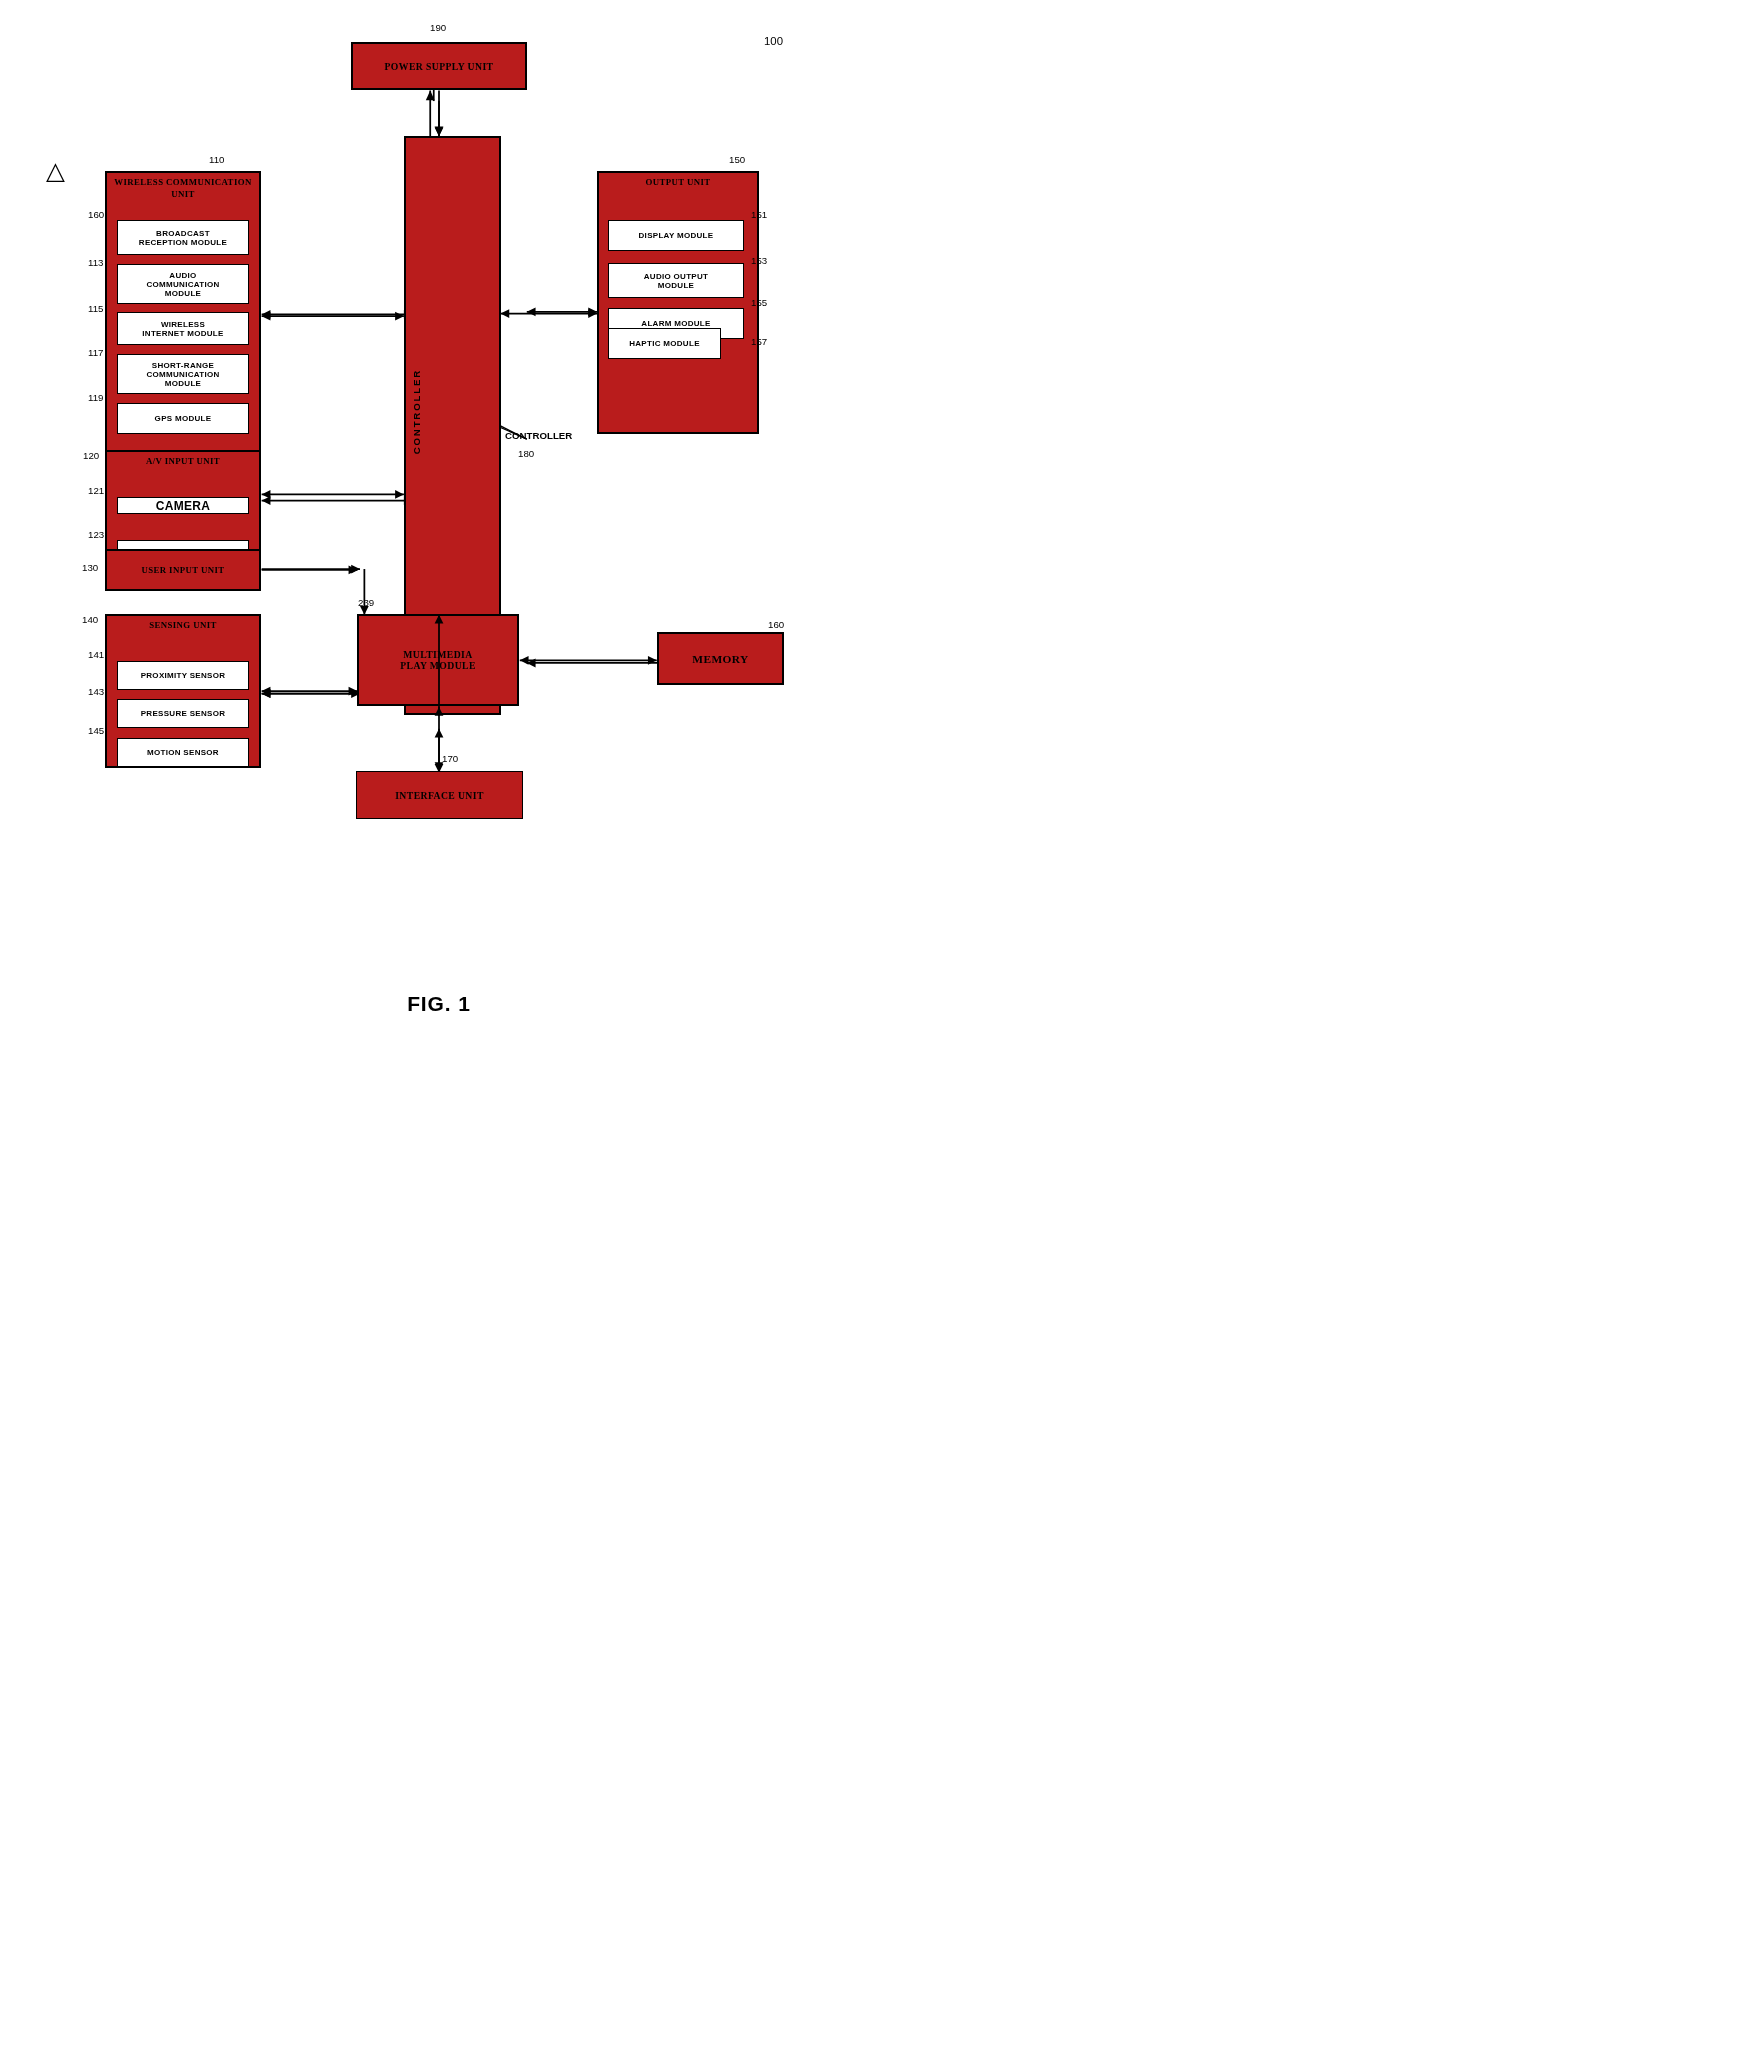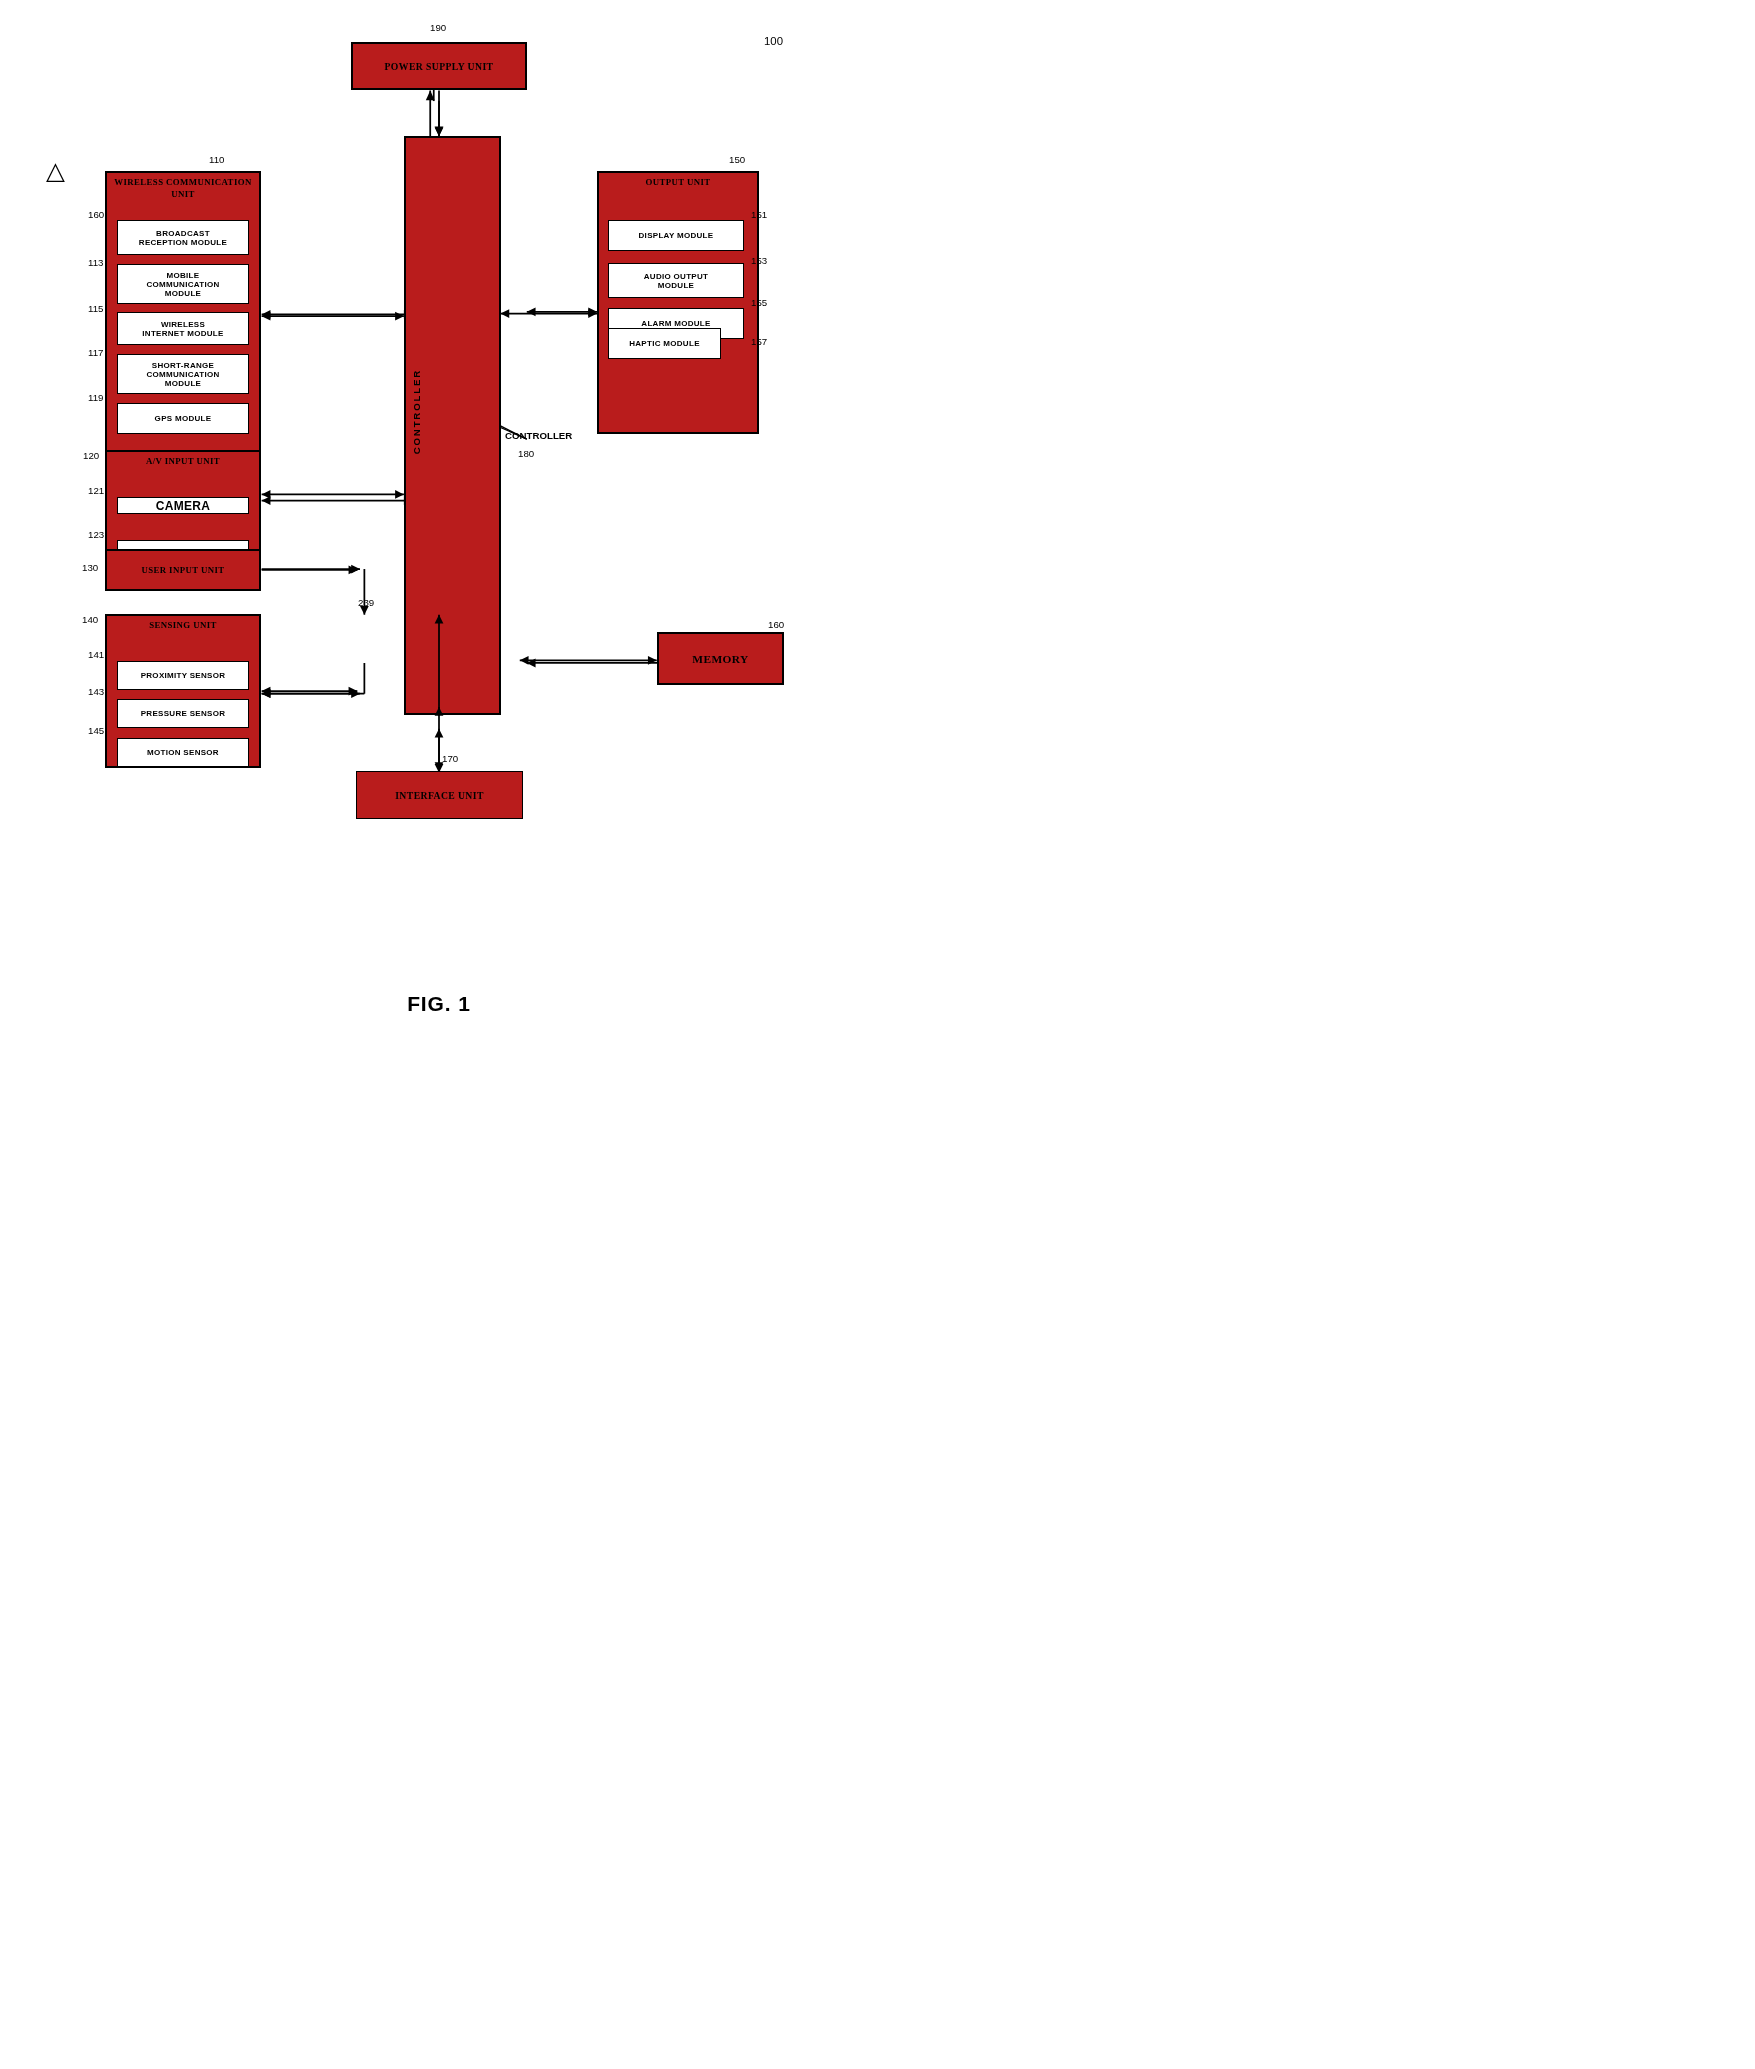--- a/index.html
+++ b/index.html
@@ -151,21 +151,21 @@
 
   <div class="box box-thick" style="left:105px; top:171px; width:156px; height:298px; border-width:2.6px; flex-direction:column; justify-content:flex-start; padding-top:4.4px;">
     <span style="font-size:8.8px; font-weight:bold; text-align:center; line-height:1.3;">WIRELESS COMMUNICATION UNIT</span>
   </div>
   <div class="label-ref" style="left:209px; top:154px;">110</div>
 
   <div class="box-inner" style="left:117px; top:200px; width:132px; height:35px; white-space:pre-line; font-size:8px;">BROADCAST
 RECEPTION MODULE</div>
   <div class="label-ref" style="left:88px; top:209px;">160</div>
 
-  <div class="box-inner" style="left:117px; top:244px; width:132px; height:40px; white-space:pre-line; font-size:8px;">MOBILE
+  <div class="box-inner" style="left:117px; top:244px; width:132px; height:40px; white-space:pre-line; font-size:8px;">AUDIO
 COMMUNICATION
 MODULE</div>
   <div class="label-ref" style="left:88px; top:257px;">113</div>
 
   <div class="box-inner" style="left:117px; top:292px; width:132px; height:33px; white-space:pre-line; font-size:8px;">WIRELESS
 INTERNET MODULE</div>
   <div class="label-ref" style="left:88px; top:303px;">115</div>
 
   <div class="box-inner" style="left:117px; top:334px; width:132px; height:40px; white-space:pre-line; font-size:8px;">SHORT-RANGE
 COMMUNICATION
@@ -216,20 +216,24 @@
   <div class="box-inner" style="left:608px; top:243px; width:136px; height:35px; white-space:pre-line; font-size:8px;">AUDIO OUTPUT
 MODULE</div>
   <div class="label-ref" style="left:751px; top:255px;">153</div>
 
   <div class="box-inner" style="left:608px; top:288px; width:136px; height:31px; font-size:8px;">ALARM MODULE</div>
   <div class="label-ref" style="left:751px; top:297px;">155</div>
 
   <div class="box-inner" style="left:608px; top:308px; width:113px; height:31px; font-size:8px;">HAPTIC MODULE</div>
   <div class="label-ref" style="left:751px; top:336px;">157</div>
 
+  <div class="box box-thick" style="left:357px; top:614px; width:162px; height:92px; border-width:2.6px; white-space:pre-line; font-size:9.7px; font-weight:bold;">
+    <span>MULTIMEDIA
+PLAY MODULE</span>
+  </div>
   <div class="label-ref" style="left:358px; top:597px;">239</div>
 
   <div class="box box-thick" style="left:657px; top:632px; width:127px; height:53px; border-width:2.6px; font-size:11.4px; font-weight:bold;">
     <span>MEMORY</span>
   </div>
   <div class="label-ref" style="left:768px; top:619px;">160</div>
 
   <div class="box" style="left:356px; top:771px; width:167px; height:48px; border-width:1.8px; font-size:9.7px; font-weight:bold;">
     <span>INTERFACE UNIT</span>
   </div>

